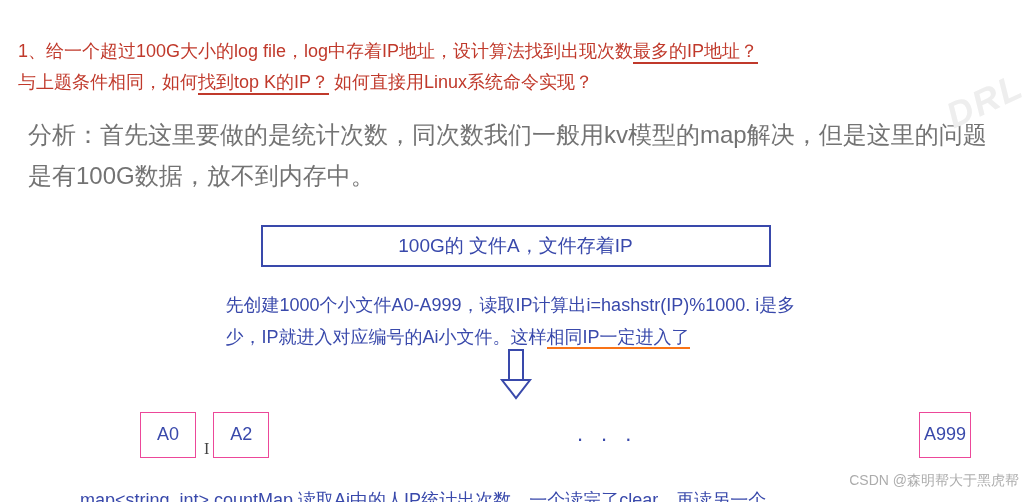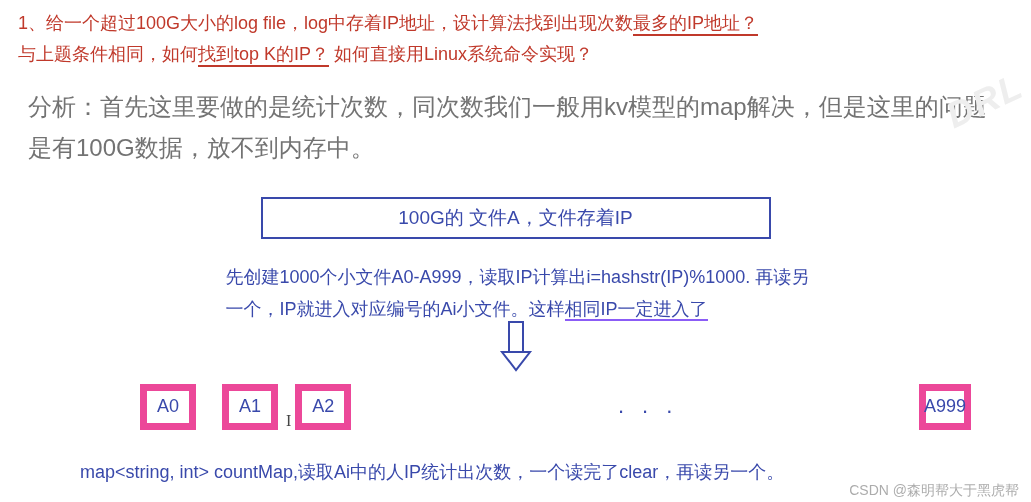--- a/index.html
+++ b/index.html
@@ -11,20 +11,21 @@
       font-size: 18px;
       color: #000;
       position: relative;
       overflow: hidden;
     }
     .question {
       color: #c0392b;
       padding: 8px 18px 0 18px;
       line-height: 1.7;
       font-size: 18px;
+      margin-top: 28px;
     }
     .underline-red {
       border-bottom: 2px solid #c0392b;
       padding-bottom: 1px;
     }
     .analysis {
       color: #737373;
       padding: 18px 28px 0 28px;
       line-height: 1.7;
       font-size: 24px;
@@ -40,21 +41,21 @@
     }
     .step-text {
       color: #3949ab;
       width: 600px;
       margin: 22px auto 0 auto;
       line-height: 1.8;
       font-size: 18px;
       padding-left: 10px;
     }
     .ul-red2 {
-      border-bottom: 2px solid #8b5cf6;
+      border-bottom: 2px solid #f97316;
     }
     .ul-red-wavy {
       text-decoration: underline wavy #c0392b 2px;
       text-underline-offset: 6px;
     }
     .arrow-down {
       display: block;
       margin: -6px auto 0 auto;
       width: 40px;
       height: 54px;
@@ -62,21 +63,21 @@
     .arrow-down svg { display: block; }
     .small-files-row {
       display: flex;
       align-items: center;
       margin-top: 10px;
       padding-left: 140px;
       padding-right: 60px;
       color: #3949ab;
     }
     .small-box {
-      border: 7px solid #ec4899;
+      border: 1px solid #ec4899;
       width: 56px;
       height: 46px;
       display: flex;
       align-items: center;
       justify-content: center;
       font-size: 18px;
       margin-right: 26px;
     }
     .cursor-i {
       font-family: serif;
@@ -96,21 +97,21 @@
     .small-box-last { margin-right: 0; width: 52px; }
     .footer-line {
       color: #3949ab;
       padding-left: 80px;
       margin-top: 30px;
       font-size: 18px;
     }
     .watermark {
       position: absolute;
       right: 12px;
-      bottom: 2px;
+      bottom: 12px;
       color: #9e9e9e;
       font-size: 14px;
       opacity: 0.85;
     }
     .watermark-drl {
       position: absolute;
       right: 6px;
       top: 80px;
       color: #eeeeee;
       font-size: 36px;
@@ -128,33 +129,32 @@
 <div class="question">
   <span>1、给一个超过100G大小的log file，log中存着IP地址，设计算法找到出现次数</span><span class="underline-red">最多的IP地址？</span><br>
   <span>与上题条件相同，如何</span><span class="underline-red">找到top K的IP？</span> <span>如何直接用Linux系统命令实现？</span>
 </div>
 
 <div class="analysis">分析：首先这里要做的是统计次数，同次数我们一般用kv模型的map解决，但是这里的问题是有100G数据，放不到内存中。</div>
 
 <div class="box-main">100G的 文件A，文件存着IP</div>
 
 <div class="step-text">
-  <span>先创建1000个小文件A0-A999，读取IP计算出i=hashstr(IP)%1000. 再读另一个，IP就进入对应编号的Ai小文件。这样</span><span class="ul-red2">相同IP一定进入了</span><br>
+  <span>先创建1000个小文件A0-A999，读取IP计算出i=hashstr(IP)%1000. i是多少，IP就进入对应编号的Ai小文件。这样</span><span class="ul-red2">相同IP一定进入了</span><br>
 </div>
 
 <div class="arrow-down">
   <svg width="40" height="54">
     <rect x="13" y="2" width="14" height="30" fill="none" stroke="#3949ab" stroke-width="2"></rect>
     <polygon points="6,32 34,32 20,50" fill="none" stroke="#3949ab" stroke-width="2"></polygon>
   </svg>
 </div>
 
 <div class="small-files-row">
   <div class="small-box">A0</div>
-  <div class="small-box">A1</div>
   <span class="cursor-i">I</span>
   <div class="small-box">A2</div>
   <div class="dots">. . .</div>
   <div class="small-box small-box-last">A999</div>
 </div>
 
 <div class="footer-line">map&lt;string, int&gt; countMap,读取Ai中的人IP统计出次数，一个读完了clear，再读另一个。</div>
 
 <div class="watermark">CSDN @森明帮大于黑虎帮</div>
 

